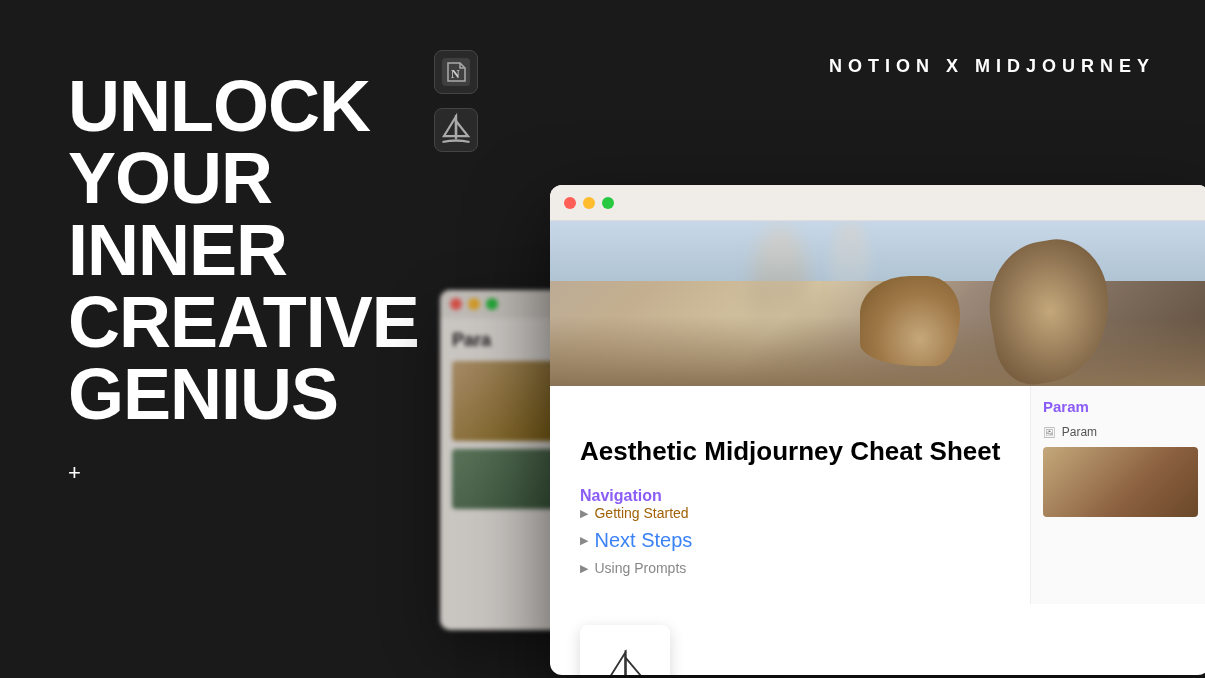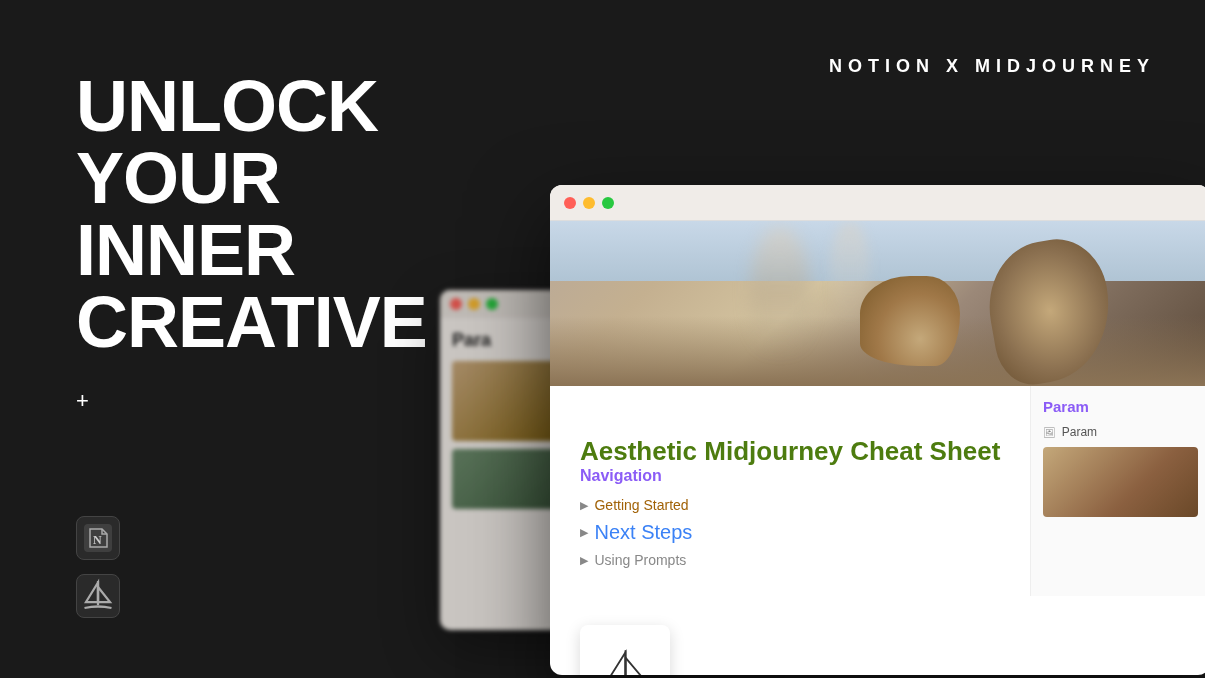--- a/index.html
+++ b/index.html
@@ -9,27 +9,27 @@
       height: 678px;
       background-color: #1a1a1a;
       font-family: 'Arial', sans-serif;
       overflow: hidden;
       position: relative;
     }
 
     
     .left-panel {
       position: absolute;
-      left: 16px;
+      left: 8px;
       top: 0;
       width: 520px;
       height: 100%;
       padding: 50px 50px 50px 60px;
       display: flex;
-      flex-direction: column;
+      flex-direction: row;
       justify-content: space-between;
     }
 
     .headline {
       font-size: 72px;
       font-weight: 900;
       color: #ffffff;
       line-height: 1.0;
       text-transform: uppercase;
       letter-spacing: -1px;
@@ -243,33 +243,34 @@
     }
 
     .main-window-body {
       padding: 50px 30px 20px 30px;
       position: relative;
     }
 
     .cheat-sheet-title {
       font-size: 26px;
       font-weight: 800;
-      color: #4d7c0f;
+      color: #000000;
+      margin-bottom: 20px;
     }
 
     .nav-section {
       display: flex;
       flex-direction: column;
     }
 
     .nav-label {
       font-size: 16px;
       font-weight: 700;
       color: #8b5cf6;
-      margin-bottom: 12px;
+      margin-bottom: 0;
     }
 
     .nav-item {
       display: flex;
       align-items: center;
       gap: 6px;
       margin-bottom: 8px;
     }
 
     .nav-arrow {
@@ -376,20 +377,21 @@
 <body>
 
 <div class="top-branding">NOTION X MIDJOURNEY</div>
 
 <div class="left-panel">
   <div>
     <div class="headline">
       <div>UNLOCK</div>
       <div>YOUR INNER</div>
       <div>CREATIVE</div>
+      <div>GENIUS</div>
     </div>
     <div class="subtitle">
       <div class="plus">+</div>
     </div>
   </div>
 
   <div class="bottom-icons">
     <div class="notion-icon">
 
       <svg viewBox="0 0 28 28" fill="none" xmlns="http://www.w3.org/2000/svg">

